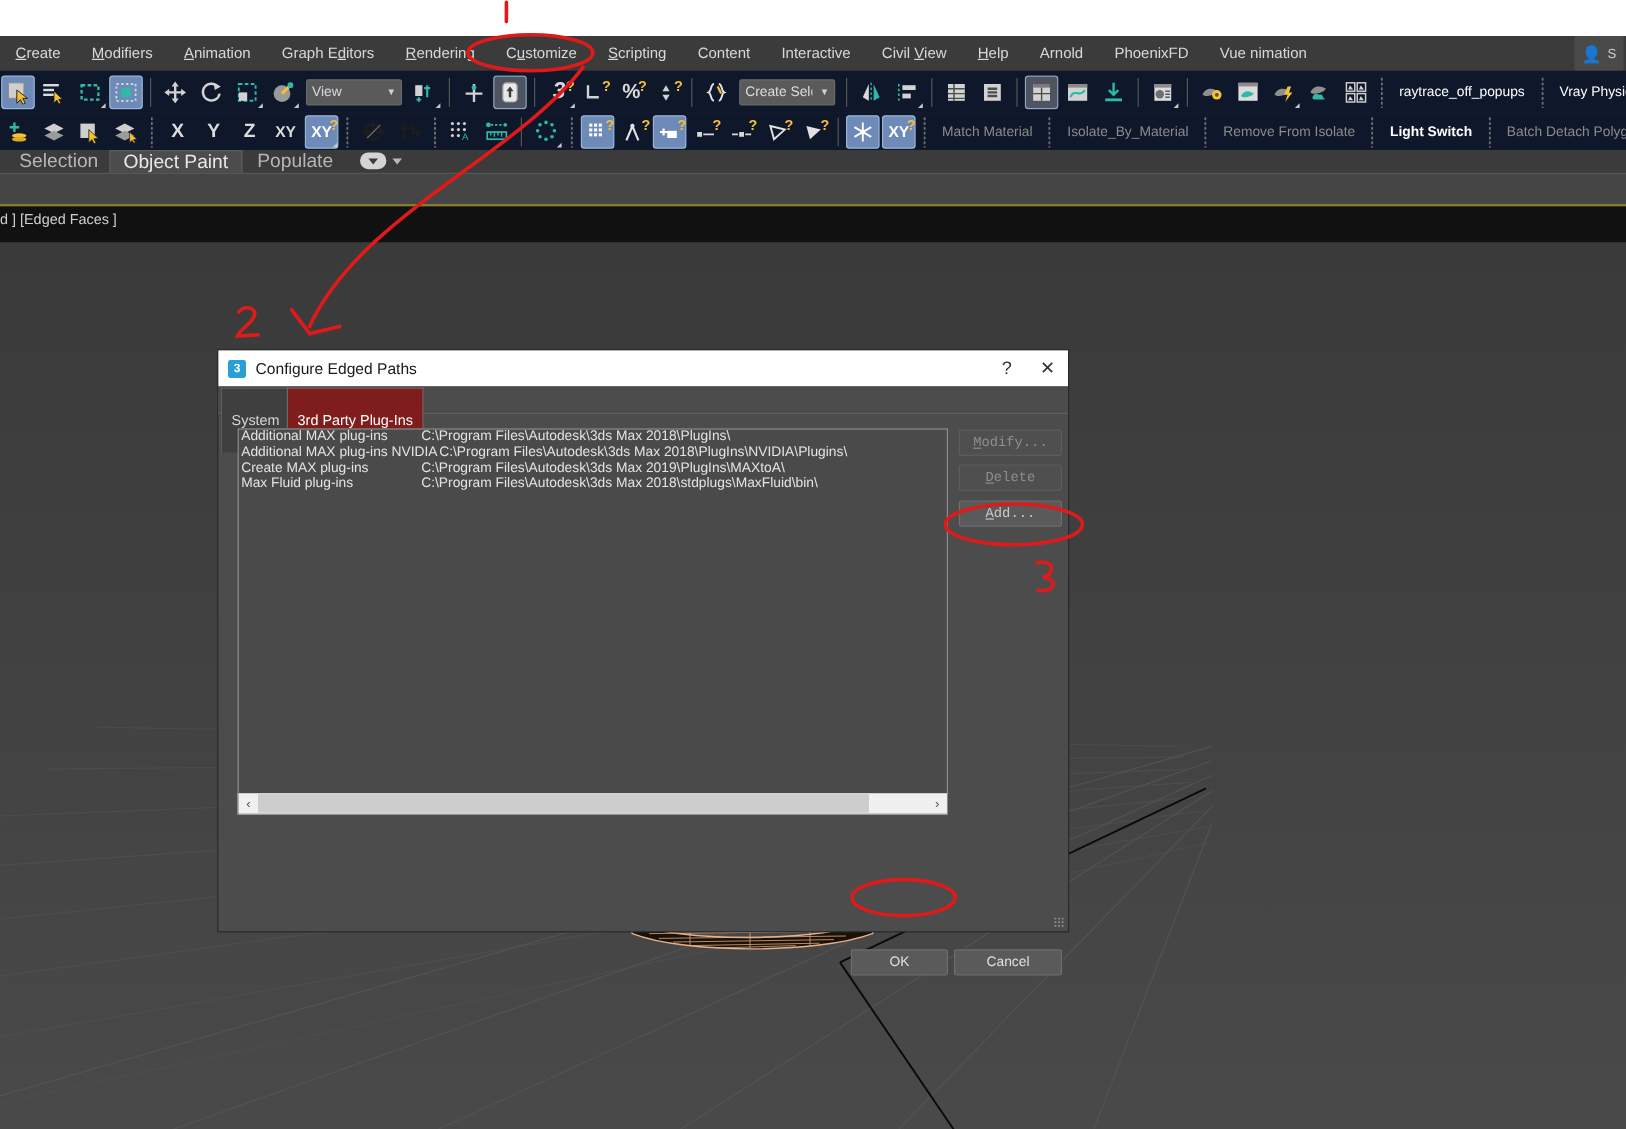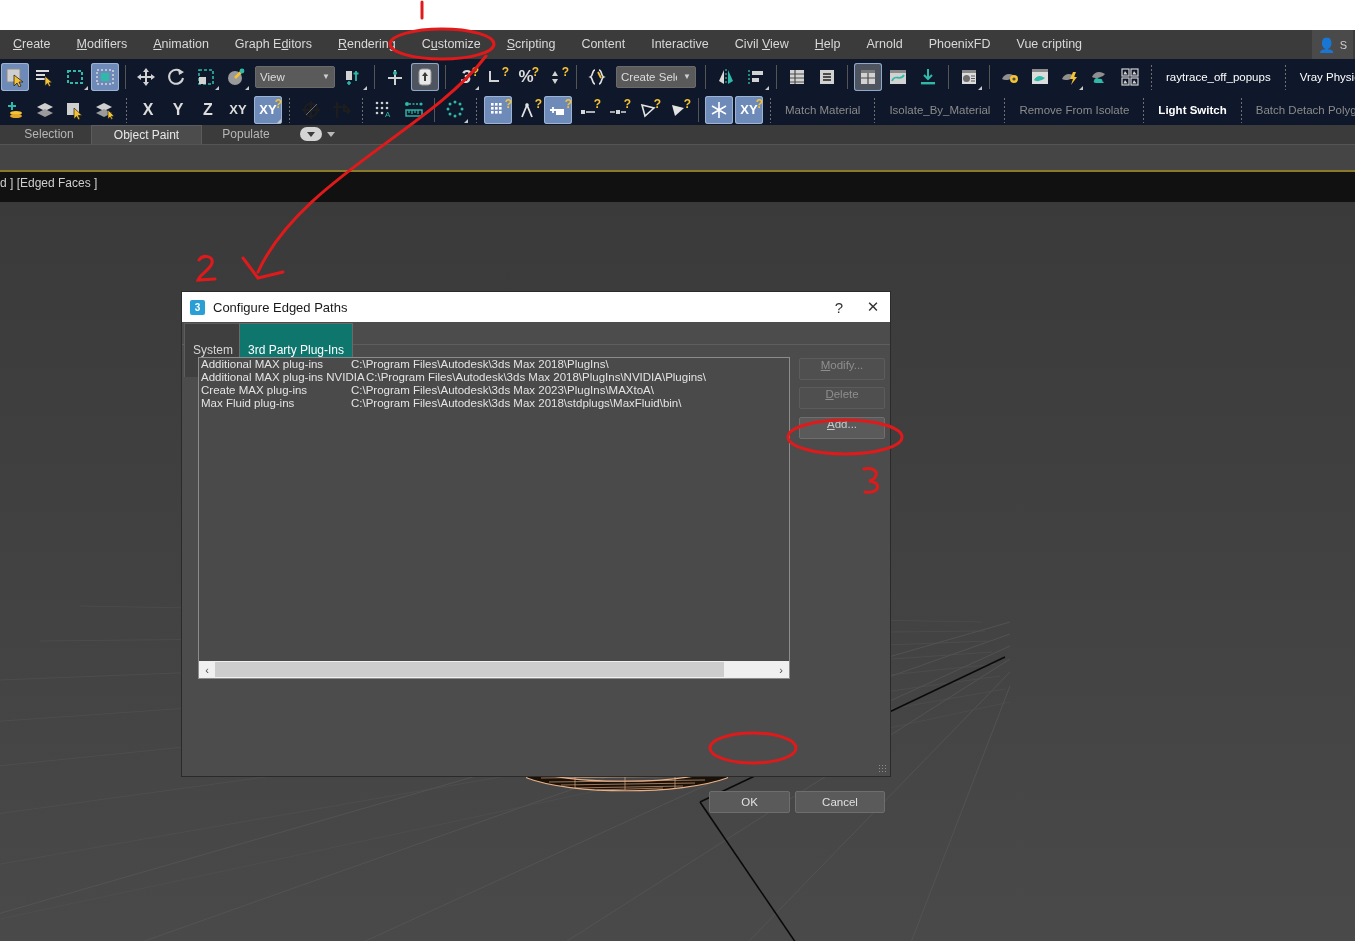--- a/index.html
+++ b/index.html
@@ -48,21 +48,21 @@
   .combo .cval{flex:1;white-space:nowrap;overflow:hidden;}
   .combo .carr{font-size:8px;margin-left:6px;color:#d0d0d0;}
 
   
   .scriptbtn{font-size:11.5px;color:#8b8b8b;white-space:nowrap;padding:0 8px;line-height:28px;}
   .scriptbtn.lit{color:#ffffff;}
 
   
   #ribbon{position:absolute;left:0;top:125px;width:1355px;height:19px;background:#3b3b3b;}
   .rtab{position:absolute;top:0;height:19px;line-height:19px;text-align:center;
-        font-size:12px;color:#b6b6b6;}
+        font-size:16px;color:#b6b6b6;}
   .rtab.active{background:#4c4c4c;color:#e8e8e8;border-top:1px solid #5c5c5c;
                border-left:1px solid #5c5c5c;border-right:1px solid #5c5c5c;}
   #ribbon-pill{position:absolute;left:300px;top:2px;width:22px;height:14px;background:#d4d4d4;
                border-radius:7px;}
   #ribbon-pill:after{content:"";position:absolute;left:7px;top:5px;width:0;height:0;
                      border-left:4px solid transparent;border-right:4px solid transparent;
                      border-top:5px solid #3b3b3b;}
   #ribbon-caret{position:absolute;left:327px;top:7px;width:0;height:0;
                 border-left:4px solid transparent;border-right:4px solid transparent;
                 border-top:5px solid #b9b9b9;}
@@ -81,37 +81,37 @@
           background:#4c4c4c;box-shadow:0 0 0 1px #2a2a2a;}
   #dlg-title{height:30px;background:#ffffff;display:flex;align-items:center;padding-left:8px;}
   #dlg-icon{width:15px;height:15px;background:#2a9fd6;color:#fff;font-size:10px;font-weight:bold;
             display:flex;align-items:center;justify-content:center;border-radius:2px;margin-right:8px;}
   #dlg-title-text{flex:1;color:#1a1a1a;font-size:13px;}
   .titlebtn{width:34px;height:30px;display:flex;align-items:center;justify-content:center;
             color:#333;font-size:15px;}
   #dlg-tabs{height:22px;position:relative;background:#4c4c4c;border-bottom:1px solid #5e5e5e;}
   .dtab{position:absolute;top:1px;height:21px;line-height:21px;padding:16px 8px;font-size:12px;}
   .dtab.inactive{background:#3f3f3f;color:#d6d6d6;border:1px solid #5d5d5d;border-bottom:none;}
-  .dtab.active{background:#0f766e;color:#ffffff;border:1px solid #6a6a6a;border-bottom:1px solid #4c4c4c;}
+  .dtab.active{background:#7f1d1d;color:#ffffff;border:1px solid #6a6a6a;border-bottom:1px solid #4c4c4c;}
 
   #dlg-body{position:absolute;left:0;top:52px;width:708px;height:432px;}
   #listbox{position:absolute;left:16px;top:13px;width:590px;height:304px;background:#4a4a4a;
            border:1px solid #8c8c8c;overflow:hidden;}
   .lrow{display:flex;font-size:11.5px;color:#e3e3e3;line-height:13px;height:13px;padding-left:2px;}
   .lname{width:150px;white-space:nowrap;overflow:hidden;flex:0 0 auto;}
   .lpath{white-space:nowrap;}
   #hscroll{position:absolute;left:16px;top:317px;width:590px;height:17px;background:#f0f0f0;
            border:1px solid #8c8c8c;border-top:none;display:flex;align-items:center;}
   .sarrow{width:16px;height:15px;display:flex;align-items:center;justify-content:center;
           color:#4d4d4d;font-size:11px;background:#f0f0f0;}
   #sthumb{height:13px;background:#cdcdcd;border:1px solid #cdcdcd;flex:0 0 auto;}
 
   .sidebtn{position:absolute;left:617px;width:84px;height:20px;background:#5a5a5a;
            border:1px solid #6e6e6e;color:#c9c9c9;font-size:11.5px;
-           display:flex;align-items:flex-start;justify-content:center;border-radius:2px;}
+           display:flex;align-items:center;justify-content:center;border-radius:2px;font-family:Liberation Mono, monospace;}
   .sidebtn.disabled{color:#8e8e8e;background:#4f4f4f;border-color:#5c5c5c;}
   .dlgbtn{position:absolute;height:20px;background:#5a5a5a;border:1px solid #6e6e6e;
           color:#e0e0e0;font-size:11.5px;display:flex;align-items:center;justify-content:center;
           border-radius:2px;}
   .uline{text-decoration:underline;}
   #resize-grip{position:absolute;right:3px;bottom:3px;width:9px;height:9px;
     background-image:radial-gradient(#8e8e8e 1px, transparent 1px);background-size:3px 3px;}
 
   
   #annots{position:absolute;left:0;top:0;width:1355px;height:941px;pointer-events:none;}
@@ -128,21 +128,21 @@
   <div class="menu-item">Graph E<u>d</u>itors</div>
   <div class="menu-item"><u>R</u>endering</div>
   <div class="menu-item">C<u>u</u>stomize</div>
   <div class="menu-item"><u>S</u>cripting</div>
   <div class="menu-item">Content</div>
   <div class="menu-item">Interactive</div>
   <div class="menu-item">Civil <u>V</u>iew</div>
   <div class="menu-item"><u>H</u>elp</div>
   <div class="menu-item">Arnold</div>
   <div class="menu-item">PhoenixFD</div>
-  <div class="menu-item">Vue cripting</div>
+  <div class="menu-item">Vue nimation</div>
 </div>
 <div id="account">
   <span class="glyph">👤</span>
   <span style="font-size:11px;color:#cfcfcf">S</span>
 </div>
 
 <div class="toolrow" id="toolrow1">
   <div style="width:2px"></div>
 
   <div class="tbtn sel">
@@ -628,21 +628,21 @@
       <div class="lrow">
         <span class="lname">Additional MAX plug-ins</span>
         <span class="lpath">C:\Program Files\Autodesk\3ds Max 2018\PlugIns\</span>
       </div>
       <div class="lrow">
         <span class="lname" style="width:165px">Additional MAX plug-ins NVIDIA</span>
         <span class="lpath">C:\Program Files\Autodesk\3ds Max 2018\PlugIns\NVIDIA\Plugins\</span>
       </div>
       <div class="lrow">
         <span class="lname">Create MAX plug-ins</span>
-        <span class="lpath">C:\Program Files\Autodesk\3ds Max 2023\PlugIns\MAXtoA\</span>
+        <span class="lpath">C:\Program Files\Autodesk\3ds Max 2019\PlugIns\MAXtoA\</span>
       </div>
       <div class="lrow">
         <span class="lname">Max Fluid plug-ins</span>
         <span class="lpath">C:\Program Files\Autodesk\3ds Max 2018\stdplugs\MaxFluid\bin\</span>
       </div>
     </div>
 
     <div id="hscroll">
       <div class="sarrow">‹</div>
       <div id="sthumb" style="width:507px"></div>

